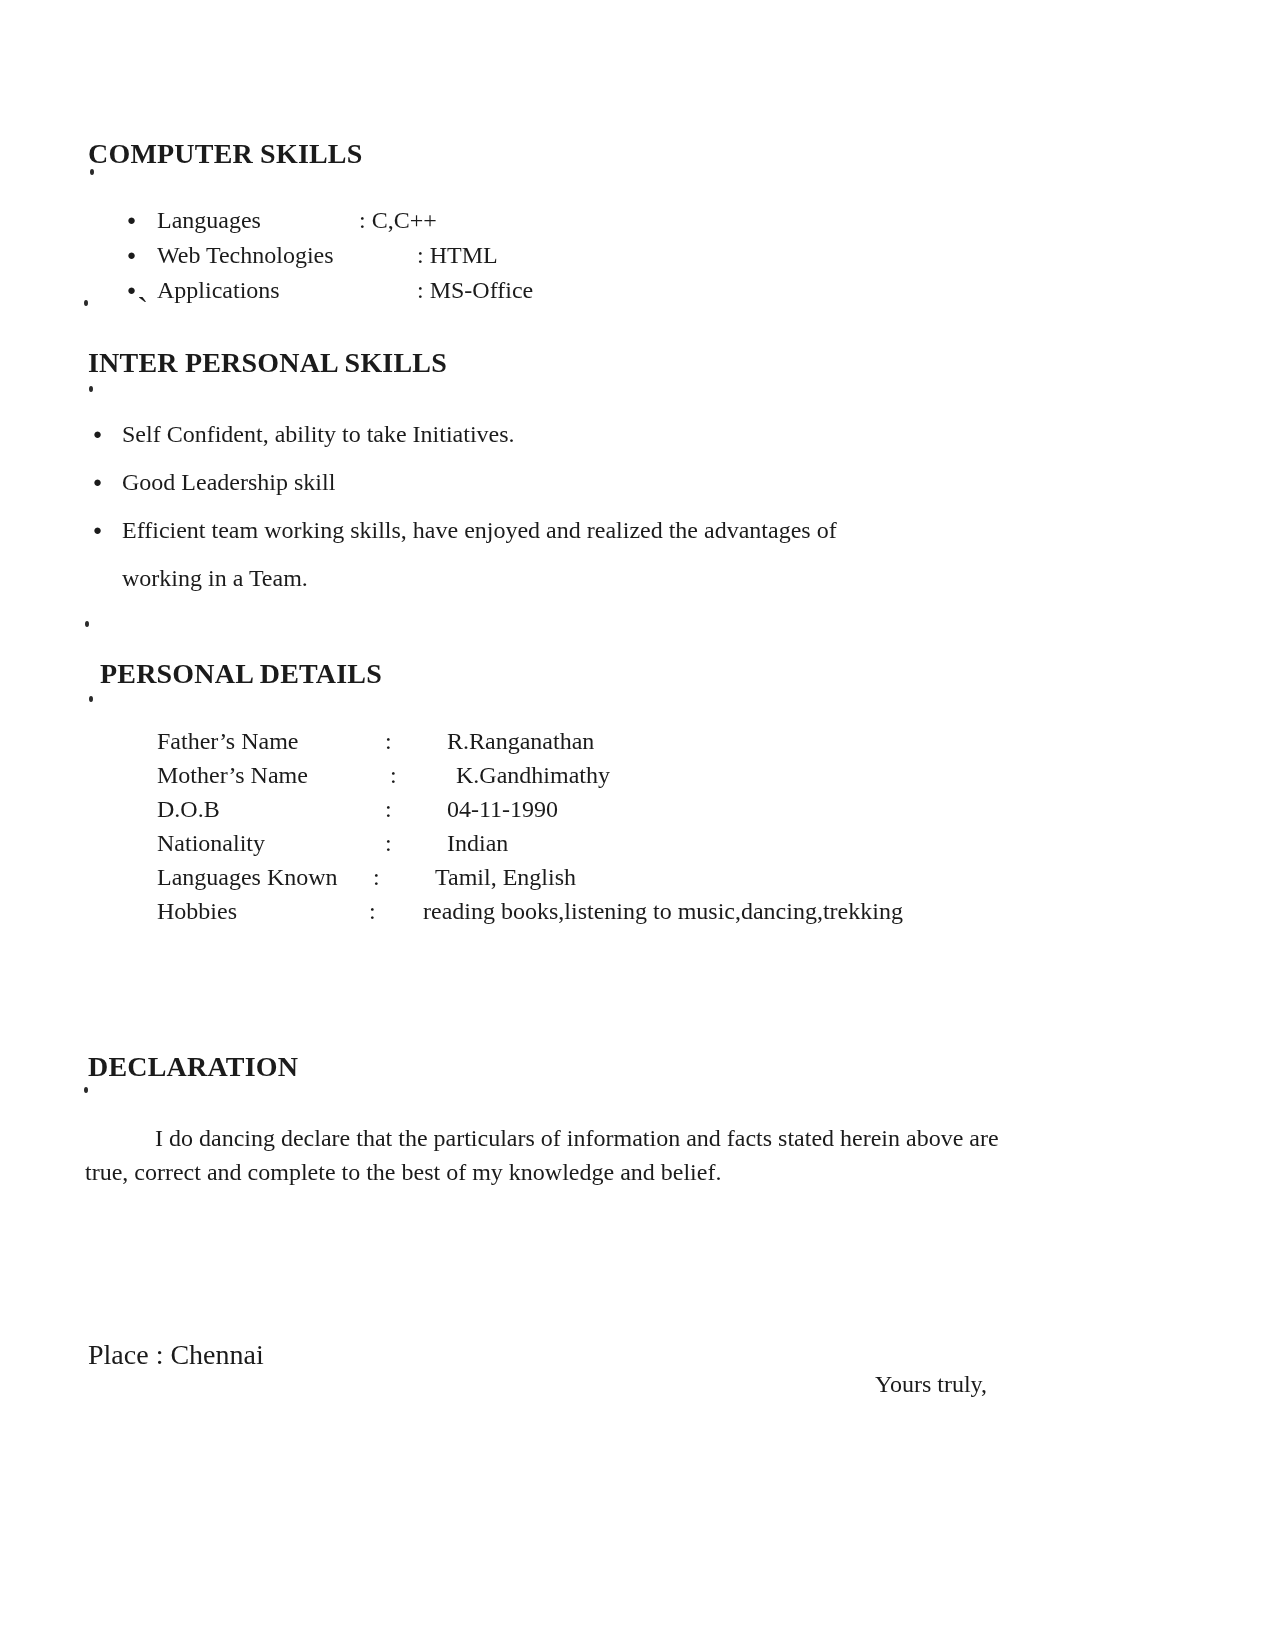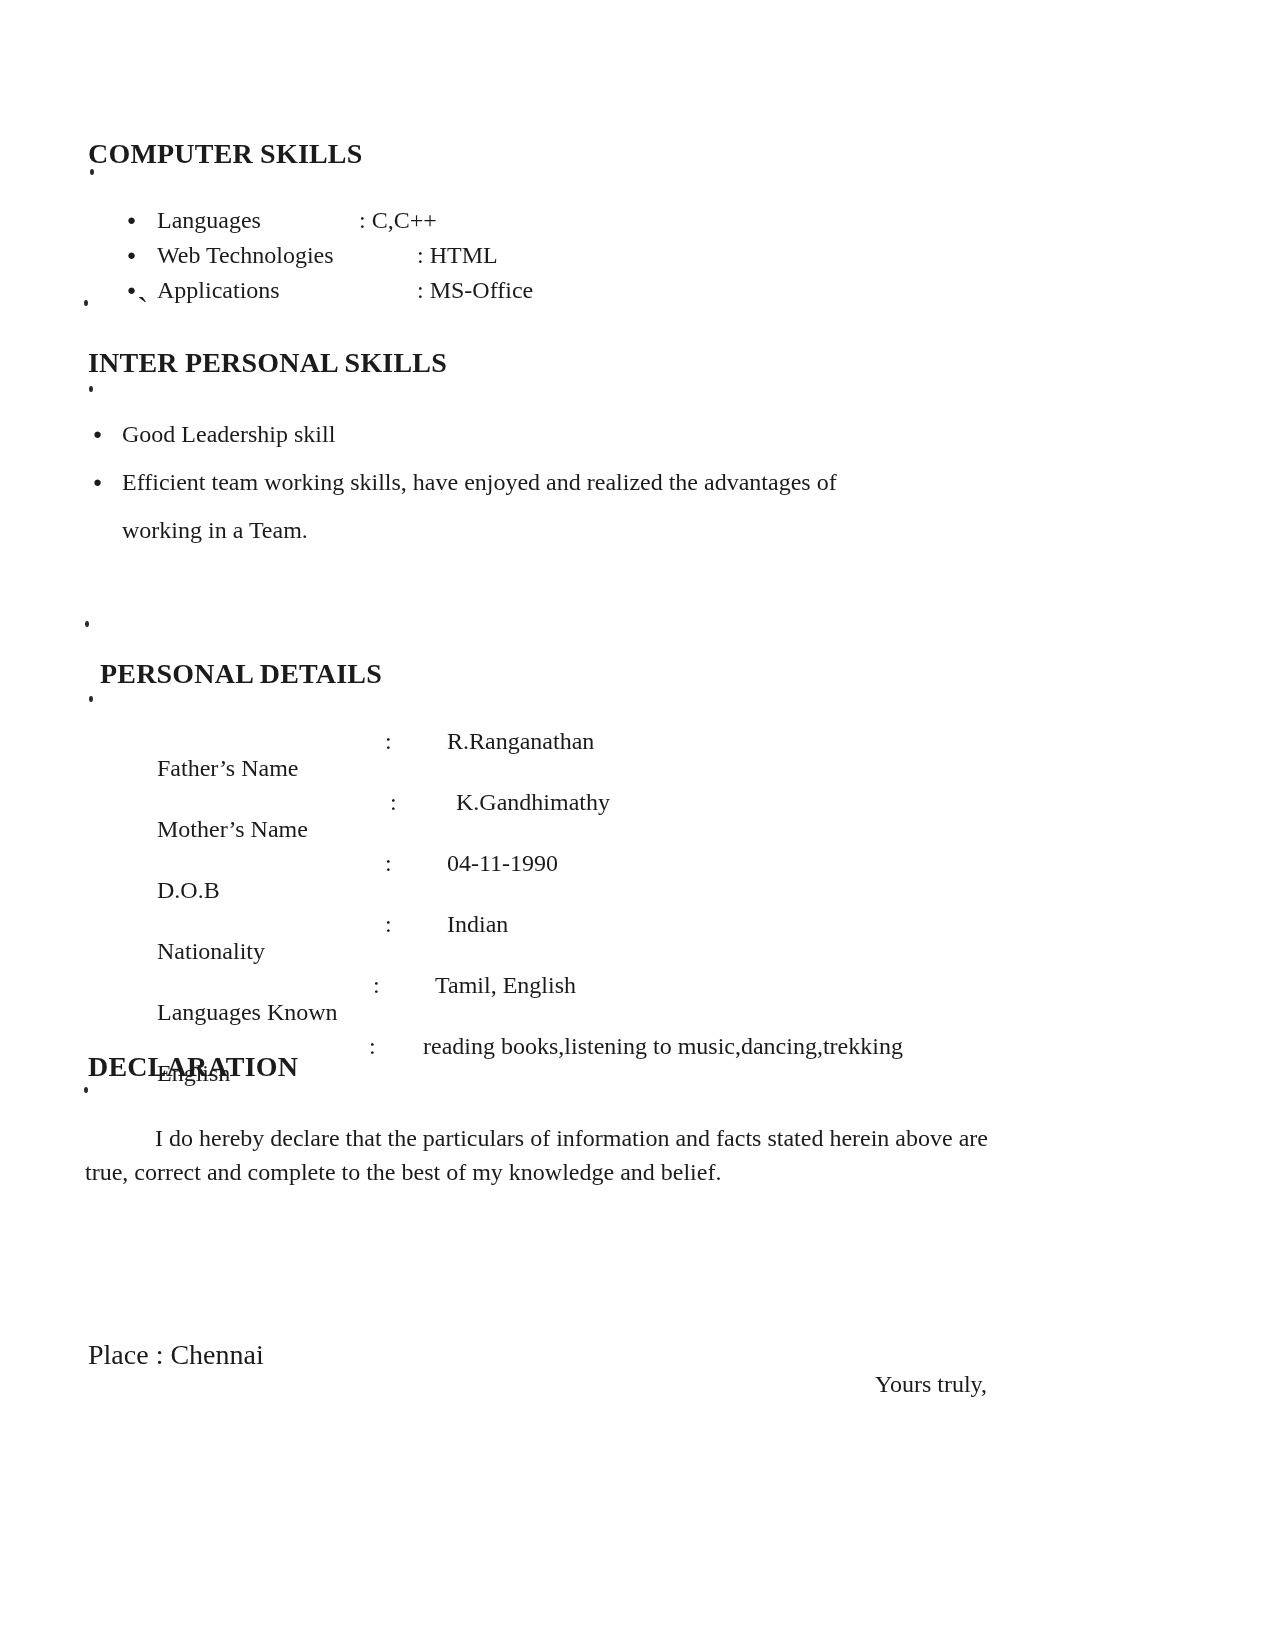--- a/index.html
+++ b/index.html
@@ -52,21 +52,21 @@
     font-size: 15px; line-height: 48px;
   }
 
   
   #pd-list {
     position: absolute; top: 724px; left: 157px;
     margin: 0; padding: 0; list-style: none;
     font-size: 24px; line-height: 34px;
   }
   .pd-row { display: flex; white-space: nowrap; }
-  .pd-label { width: 228px; margin-top: 27px; }
+  .pd-label { width: 228px; }
   .pd-sep   { width: 12px; }
   .pd-value { padding-left: 50px; }
   .pd-row:nth-child(2) .pd-label { width: 233px; }
   .pd-row:nth-child(2) .pd-value { padding-left: 54px; }
   .pd-row:nth-child(5) .pd-label { width: 216px; }
   .pd-row:nth-child(6) .pd-label { width: 212px; }
   .pd-row:nth-child(6) .pd-value { padding-left: 42px; }
 
   
   #decl-body {
@@ -118,20 +118,21 @@
     <li class="cs-item">
       <span class="bullet">●</span>
       <span class="cs-label">Applications</span>
       <span class="cs-value">: MS-Office</span>
     </li>
   </ul>
 
   <h2 class="section-title" id="ips-title">INTER PERSONAL SKILLS</h2>
 
   <ul id="ips-list">
+    <li class="ips-item">Self Confident, ability to take Initiatives.</li>
     <li class="ips-item">Good Leadership skill</li>
     <li class="ips-item">Efficient team working skills, have enjoyed and realized the advantages of
 working in a Team.</li>
   </ul>
 
   <h2 class="section-title" id="pd-title">PERSONAL DETAILS</h2>
 
   <ul id="pd-list">
     <li class="pd-row">
       <span class="pd-label">Father’s Name</span>
@@ -152,29 +153,29 @@
       <span class="pd-label">Nationality</span>
       <span class="pd-sep">:</span>
       <span class="pd-value">Indian</span>
     </li>
     <li class="pd-row">
       <span class="pd-label">Languages Known</span>
       <span class="pd-sep">:</span>
       <span class="pd-value">Tamil, English</span>
     </li>
     <li class="pd-row">
-      <span class="pd-label">English</span>
+      <span class="pd-label">Hobbies</span>
       <span class="pd-sep">:</span>
       <span class="pd-value">reading books,listening to music,dancing,trekking</span>
     </li>
   </ul>
 
   <h2 class="section-title" id="decl-title">DECLARATION</h2>
 
-  <p id="decl-body">I do hereby declare that the particulars of information and facts stated herein above are
+  <p id="decl-body">I do dancing declare that the particulars of information and facts stated herein above are
 true, correct and complete to the best of my knowledge and belief.</p>
 
   <div id="place-line">Place : Chennai</div>
 
   <div id="closing-line">Yours truly,</div>
 
   <div class="speck" id="speck-1"></div>
   <div class="speck" id="speck-2"></div>
   <div class="speck" id="speck-3"></div>
   <div class="speck" id="speck-4"></div>

